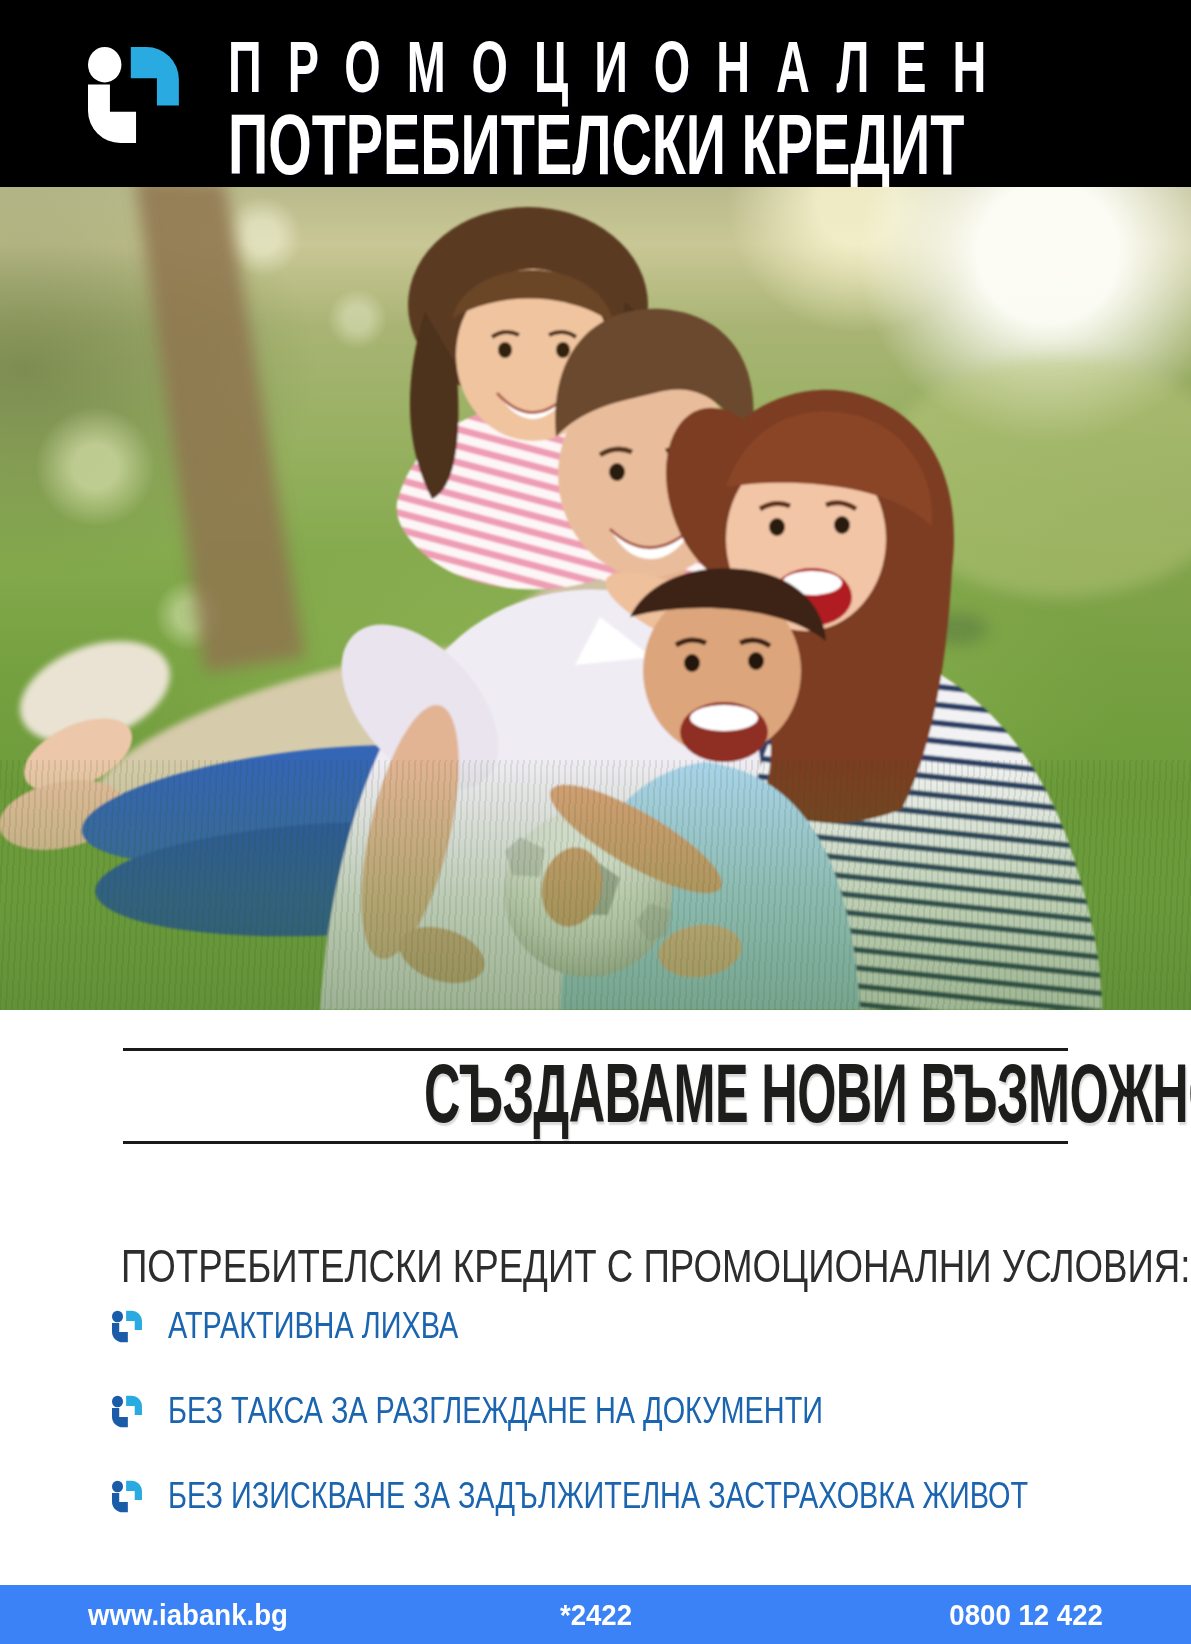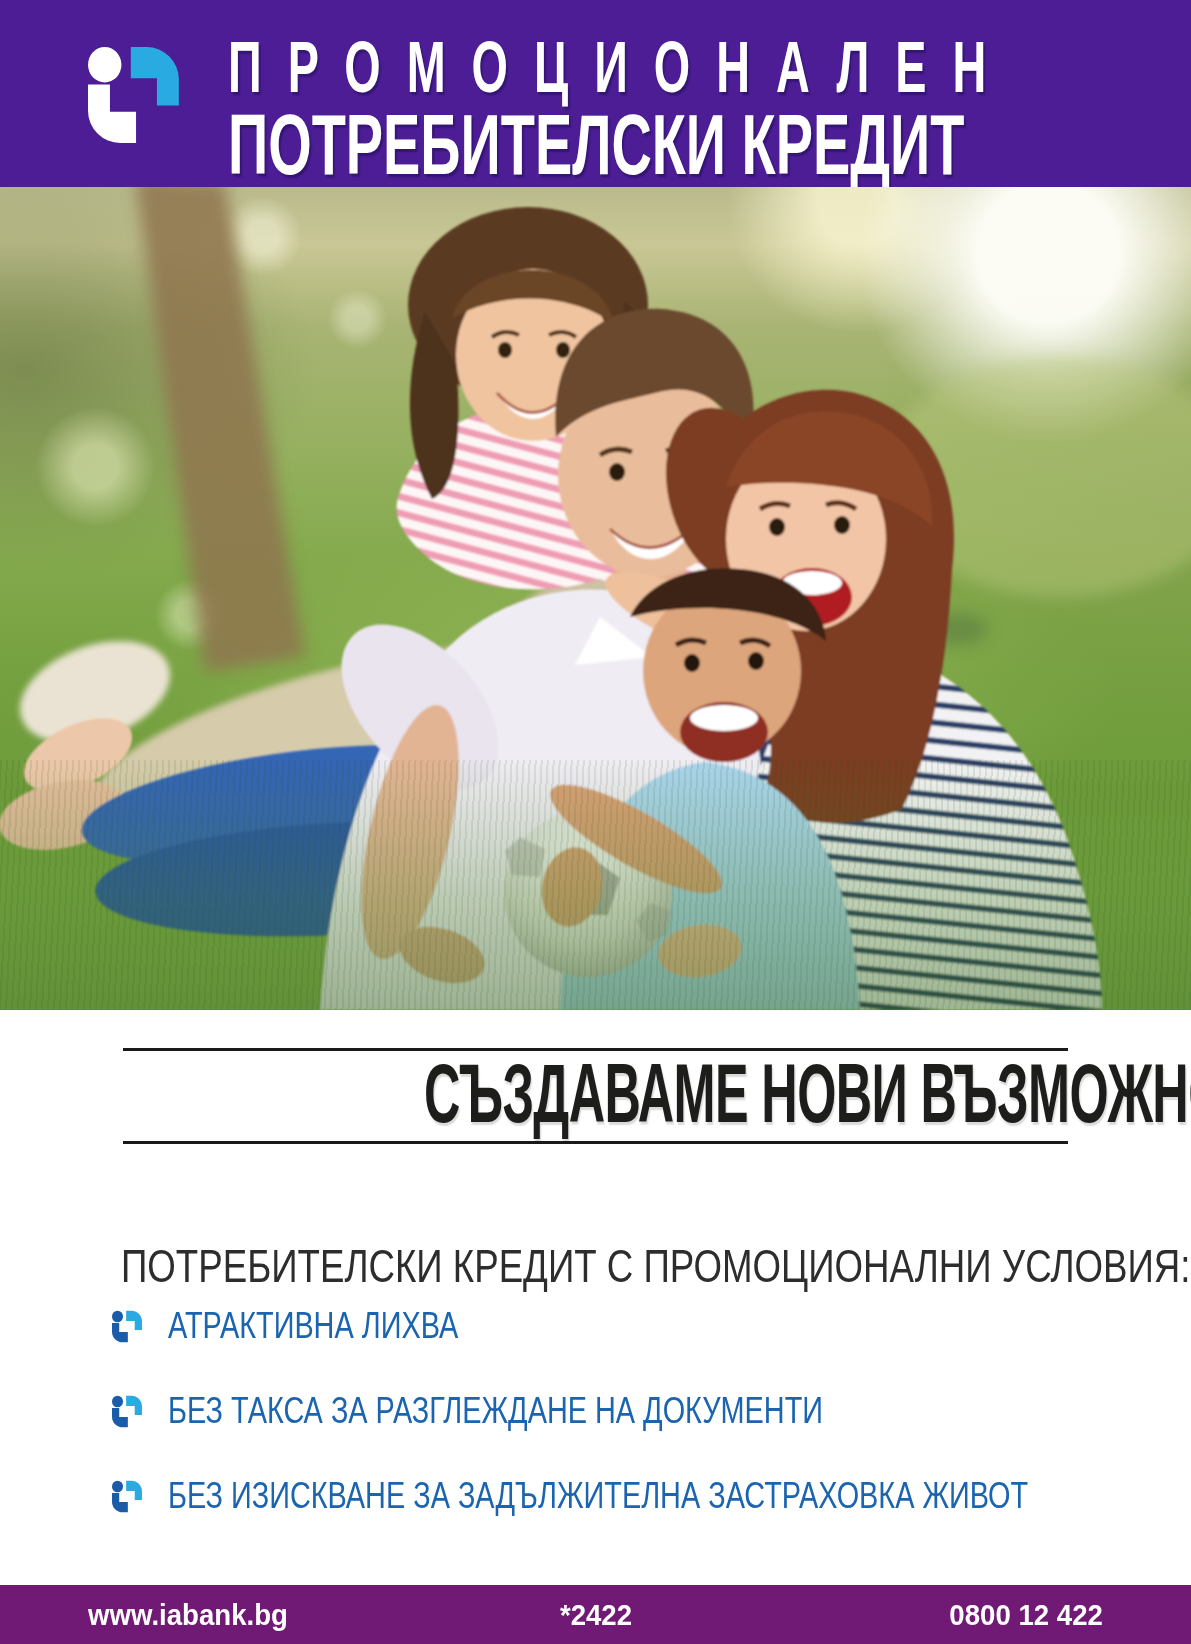--- a/index.html
+++ b/index.html
@@ -1,20 +1,20 @@
 <!DOCTYPE html>
 <html lang="bg"><head>
 <meta charset="utf-8">
 <style>
   html,body{margin:0;padding:0;background:#ffffff;}
   .page{position:relative;width:1191px;height:1644px;overflow:hidden;background:#ffffff;
         font-family:"Liberation Sans","DejaVu Sans",sans-serif;}
 
   
-  .topbar{position:absolute;left:0;top:0;width:100%;height:187px;background:#4c1d95;}
+  .topbar{position:absolute;left:0;top:0;width:100%;height:187px;background:#000000;}
   .logo{position:absolute;left:88px;top:46px;width:94px;height:98px;}
   .logo .c1{fill:#ffffff;} .logo .c2{fill:#29ABE2;}
   .titles{position:absolute;left:228px;top:30px;color:#ffffff;}
   .t1{font-weight:700;font-size:72px;line-height:74px;letter-spacing:40px;white-space:nowrap;
       display:inline-block;transform:scaleX(.65);transform-origin:0 50%;
       text-shadow:3px 3px 2px rgba(0,0,40,.30);}
   .t2{font-weight:700;font-size:86px;line-height:80px;white-space:nowrap;display:inline-block;
       transform:scaleX(.65);transform-origin:0 50%;margin-top:-4px;
       text-shadow:3px 3px 2px rgba(0,0,40,.30);}
   .titles .row{height:78px;}
@@ -53,21 +53,21 @@
 
   
   .bullets{position:absolute;left:112px;top:1306px;margin:0;padding:0;list-style:none;}
   .bullet{display:flex;align-items:center;height:40px;margin-bottom:45px;}
   .bullet svg{width:31px;height:33px;margin-right:25px;flex:none;}
   .bullet .c1{fill:#1A5CA8;} .bullet .c2{fill:#29ABE2;}
   .bullet span{display:inline-block;font-size:37px;color:#1B64AF;transform:scaleX(.78);
                transform-origin:0 50%;white-space:nowrap;}
 
   
-  .botbar{position:absolute;left:0;top:1585px;width:100%;height:59px;background:#701a75;
+  .botbar{position:absolute;left:0;top:1585px;width:100%;height:59px;background:#3b82f6;
           color:#ffffff;font-weight:700;font-size:30px;}
   .botbar span{position:absolute;top:50%;white-space:nowrap;}
   .f-left{left:88px;transform:translateY(-50%) scaleX(.92);transform-origin:0 50%;}
   .f-center{left:50%;transform:translate(-50%,-50%) scaleX(.92);}
   .f-right{right:88px;transform:translateY(-50%) scaleX(.92);transform-origin:100% 50%;}
 </style>
 </head>
 <body>
 
 <div class="page">

